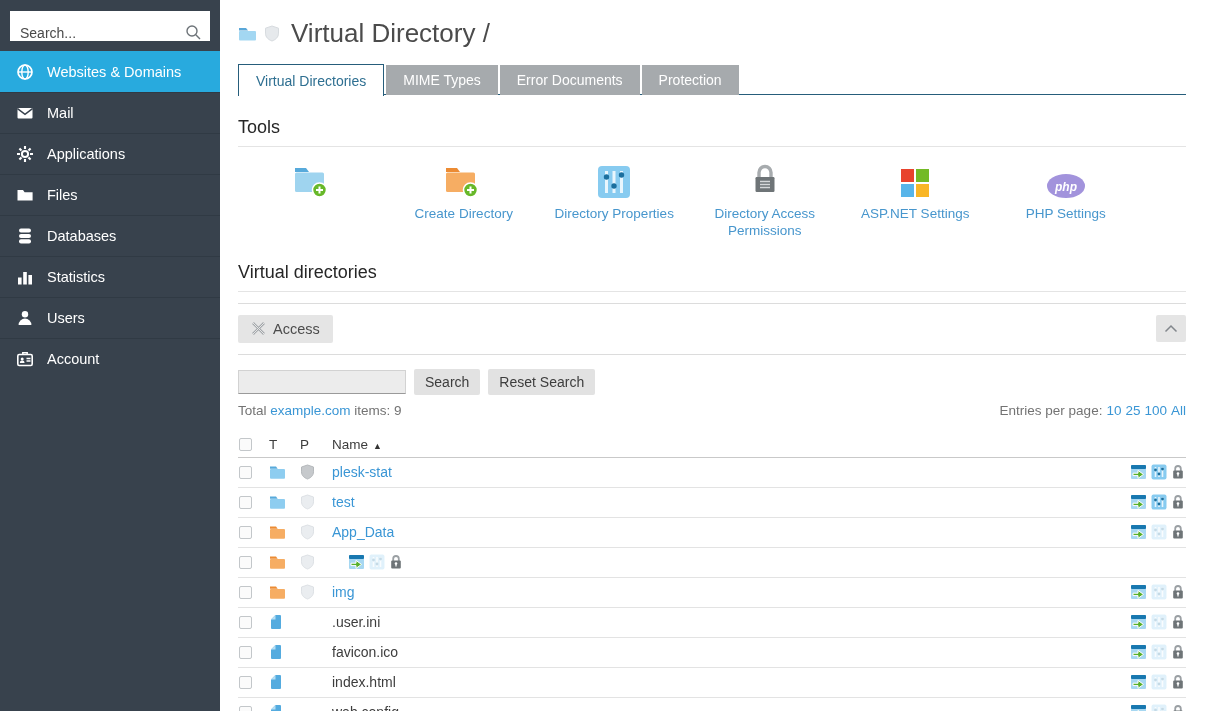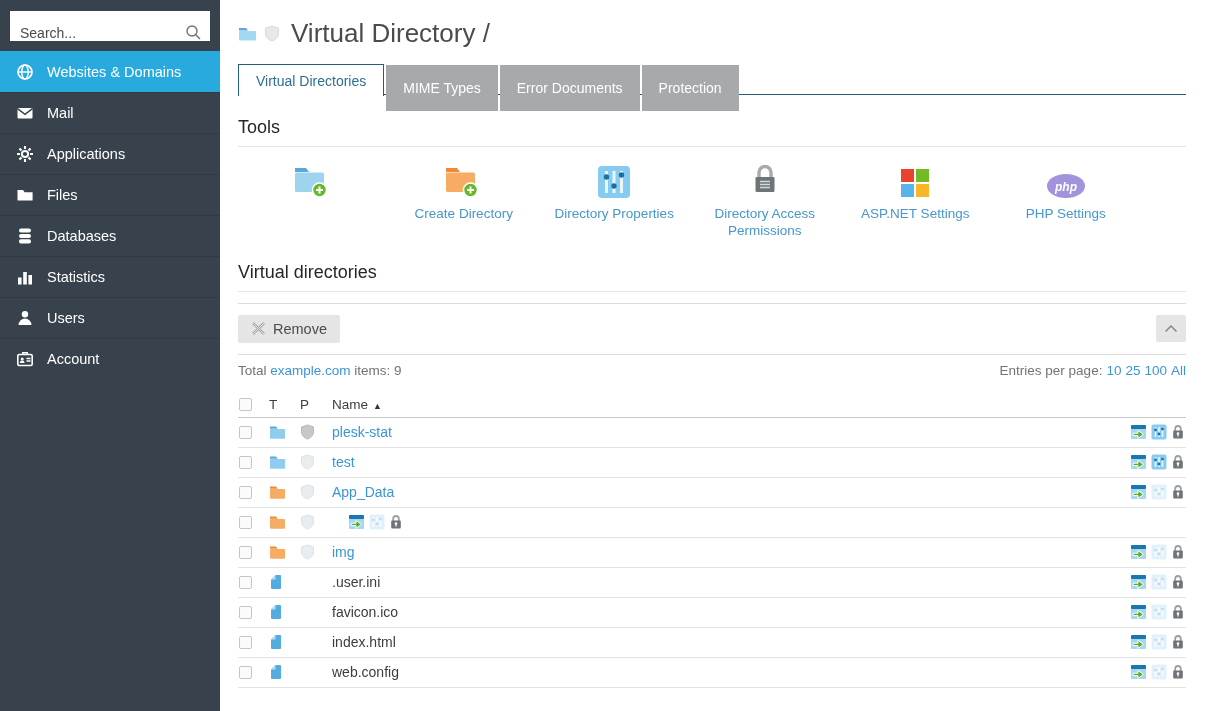--- a/index.html
+++ b/index.html
@@ -22,21 +22,21 @@
 
   
   .main { flex:1; padding:0 20px 0 18px; }
   .page-title-row { display:flex; align-items:center; margin-top:18px; }
   .page-title-row .t-ic { display:inline-flex; margin-right:7px; }
   .page-title { font-size:26px; color:#4b4b4b; font-weight:400; margin-left:4px; }
 
   
   .tabs { display:flex; margin-top:15px; border-bottom:1px solid #265d7b; height:31px; }
   .tab { padding:0 17px; display:flex; align-items:center; font-size:14px; cursor:pointer;
-    background:#a6aaad; color:#fff; margin-right:2px; height:46px; margin-top:1px; }
+    background:#a6aaad; color:#fff; margin-right:2px; height:30px; margin-top:1px; }
   .tab.active { background:#fff; color:#2e6f91; border:1px solid #265d7b; border-bottom:none;
     height:32px; margin-top:0; position:relative; top:0; margin-bottom:-1px; }
 
   .sec-heading { font-size:18px; color:#262626; font-weight:400; margin-top:22px;
     padding-bottom:8px; border-bottom:1px solid #e4e4e4; }
 
   
   .tools-row { display:flex; margin-top:14px; }
   .tool { width:150.5px; display:flex; flex-direction:column; align-items:center; cursor:pointer; }
   .tool .tool-ic { height:38px; display:flex; align-items:flex-end; justify-content:center; }
@@ -272,31 +272,36 @@
     <h2 class="sec-heading">Virtual directories</h2>
 
     <div class="toolbar">
       <button class="btn">
         <span class="x-ic">
           <svg width="15" height="15" viewBox="0 0 15 15">
               <path d="M2 2 L13 13 M13 2 L2 13" stroke="#a3a7ab" stroke-width="2.6"></path>
               <path d="M2 2 L13 13 M13 2 L2 13" stroke="#e5e5e5" stroke-width="1"></path>
             </svg>
         </span>
-        <span>Remove</span>
+        <span>Access</span>
       </button>
       <button class="collapse-btn">
         <span style="display:inline-flex">
           <svg width="14" height="9" viewBox="0 0 14 9">
               <path d="M1.5 7.5 L7 2 L12.5 7.5" fill="none" stroke="#82878c" stroke-width="1.5"></path>
             </svg>
         </span>
       </button>
     </div>
 
+    <div class="search-row">
+      <input class="list-search-input" type="text" value="" style="">
+      <button class="btn-sm">Search</button>
+      <button class="btn-sm">Reset Search</button>
+    </div>
 
     <div class="meta-row">
       <span>
         <span>Total</span>
         <a>example.com</a>
         <span>items: 9</span>
       </span>
       <span class="entries">
         <span>Entries per page:</span><span class="entries-links"><span class="lnk">10</span><span class="lnk">25</span><span class="lnk">100</span><span class="lnk">All</span></span>
       </span>

